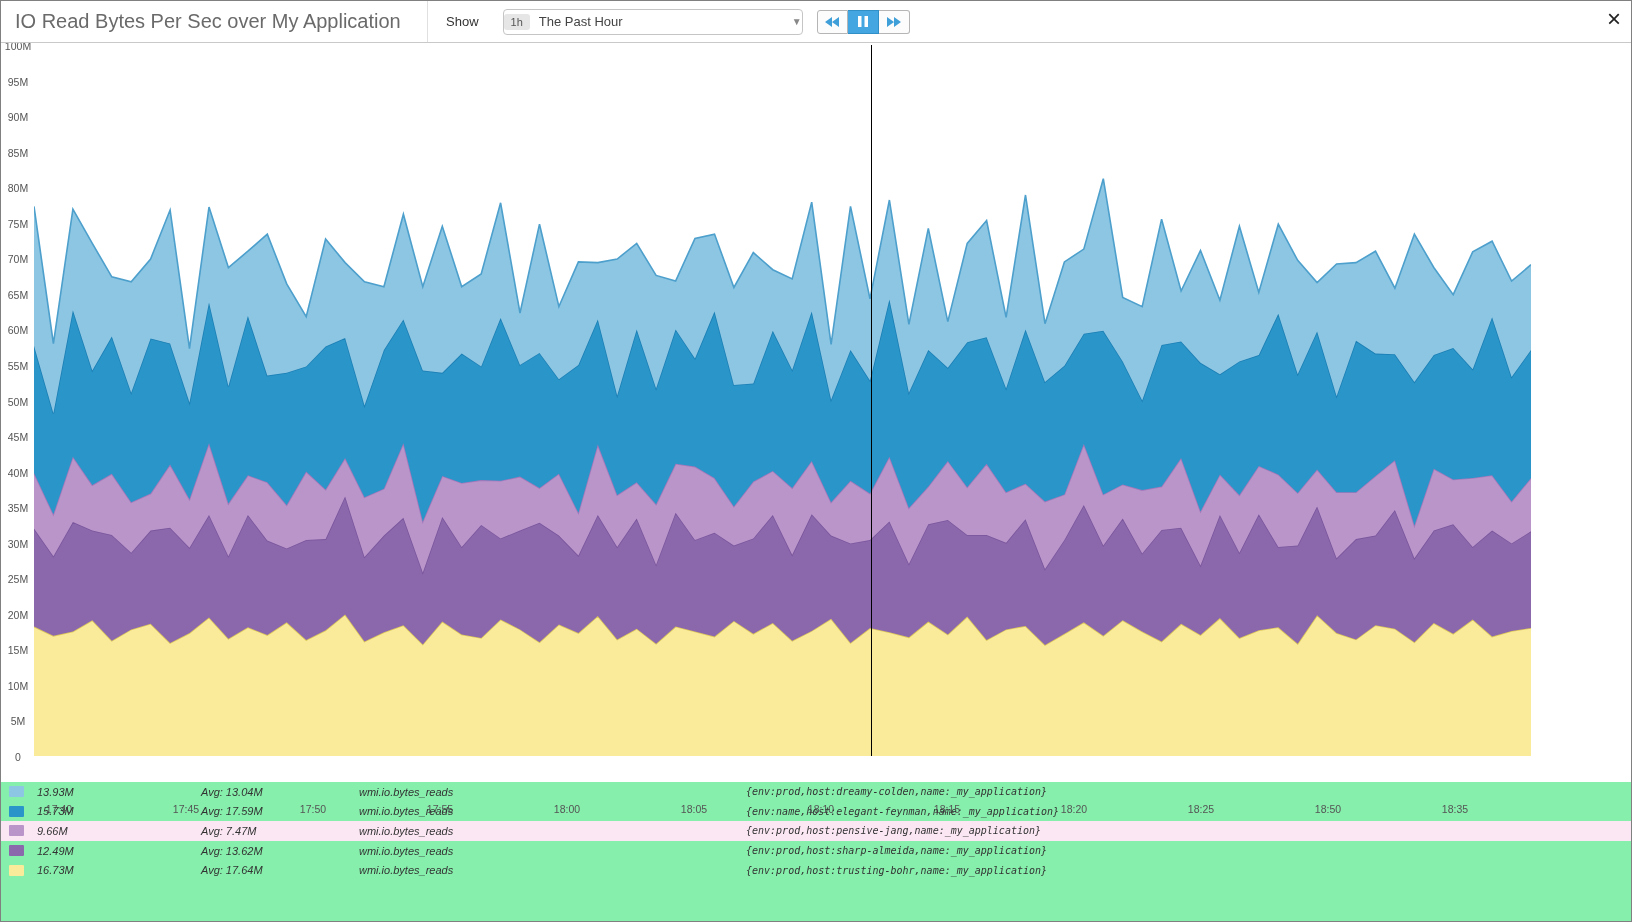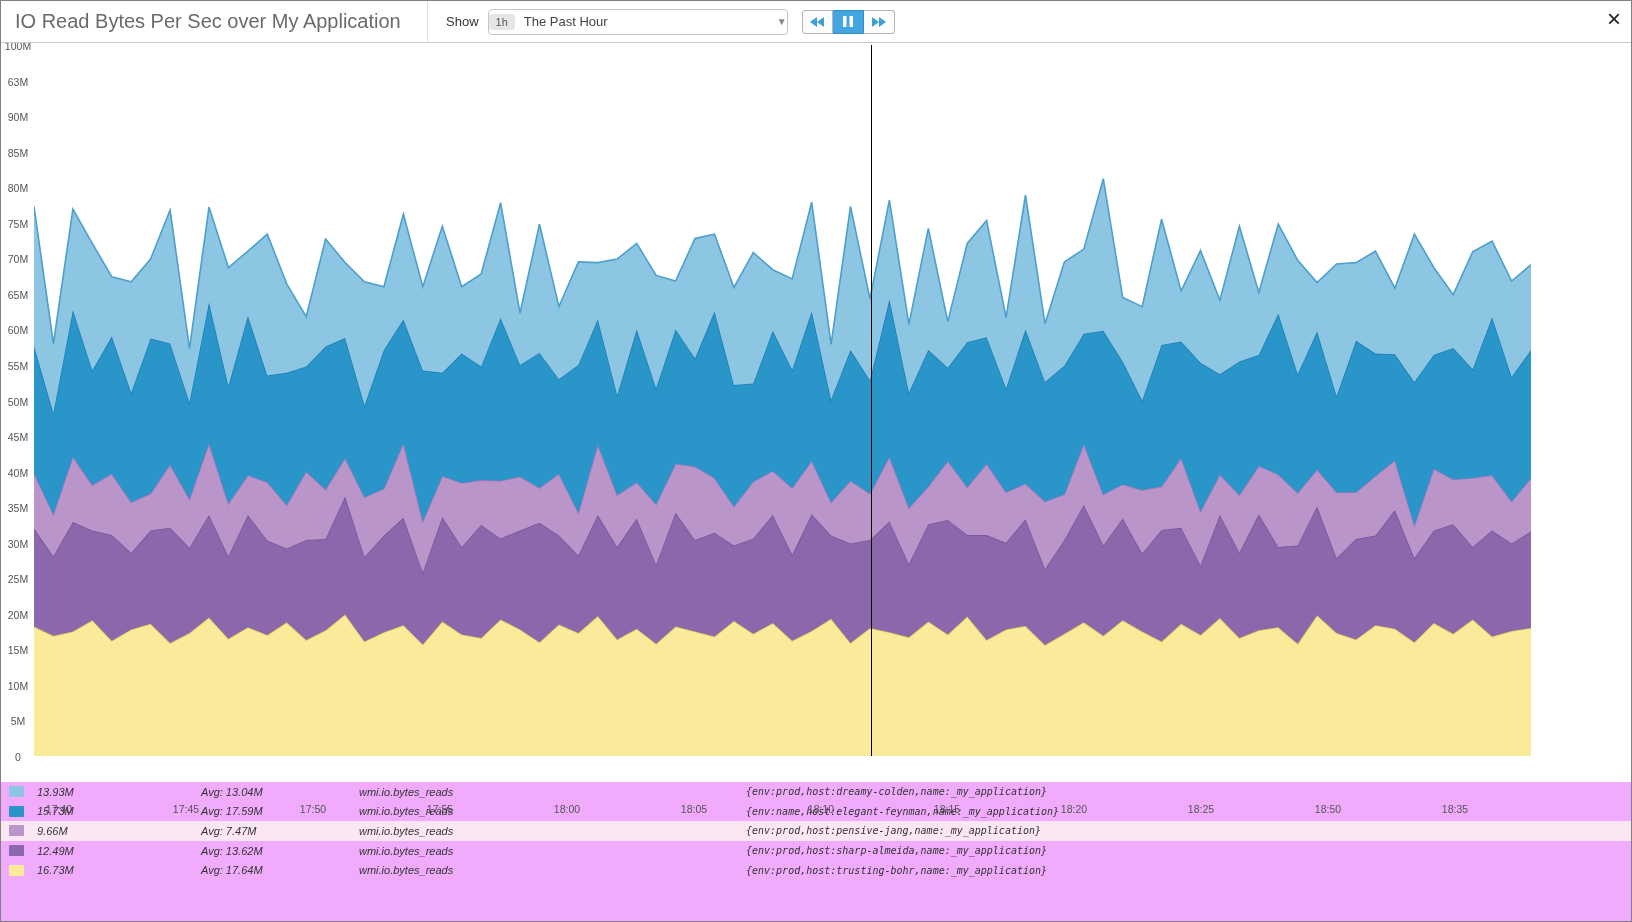--- a/index.html
+++ b/index.html
@@ -1,21 +1,21 @@
 <!DOCTYPE html>
 <html><head>
 <meta charset="utf-8">
 <style>
   html,body{margin:0;padding:0;background:#e9e9e9;font-family:"Liberation Sans",sans-serif;}
-  .window{position:relative;width:1632px;height:922px;background:#f0abfc;border:1px solid #808080;box-sizing:border-box;overflow:hidden;}
+  .window{position:relative;width:1632px;height:922px;background:#86efac;border:1px solid #808080;box-sizing:border-box;overflow:hidden;}
   
   .topbar{position:absolute;top:0;left:0;right:0;height:41px;border-bottom:1px solid #c9c9c9;display:flex;align-items:center;background:#fff;z-index:5;}
   .title{font-size:20px;color:#6a6a6a;padding-left:14px;width:412px;white-space:nowrap;overflow:hidden;}
   .controls{display:flex;align-items:center;height:100%;border-left:1px solid #e0e0e0;padding-left:18px;}
-  .show-label{font-size:13px;color:#333;margin-right:9px;}
+  .show-label{font-size:13px;color:#333;margin-right:24px;}
   .dropdown{width:300px;height:26px;border:1px solid #c5c5c5;border-radius:4px;display:flex;align-items:center;padding:0 0;background:#fff;cursor:pointer;box-sizing:border-box;}
   .badge-1h{background:#e6e6e6;border-radius:3px;font-size:11px;color:#555;padding:2px 7px;margin-right:9px;}
   .dropdown-label{font-size:13px;color:#444;}
   .caret{margin-left:auto;color:#888;font-size:10px;}
   .btn-group{display:flex;margin-left:14px;}
   .pbtn{width:31px;height:24px;border:1px solid #b5b5b5;background:#fcfcfc;display:flex;align-items:center;justify-content:center;cursor:pointer;box-sizing:border-box;}
   .pbtn.first{border-radius:3px 0 0 3px;}
   .pbtn.mid{border-left:none;}
   .pbtn.last{border-radius:0 3px 3px 0;border-left:none;}
   .pbtn.active{background:#43a6e0;border-color:#2f8fc6;}
@@ -99,21 +99,21 @@
         <div class="y-tick" style="top:389px">45M</div>
         <div class="y-tick" style="top:354px">50M</div>
         <div class="y-tick" style="top:318px">55M</div>
         <div class="y-tick" style="top:282px">60M</div>
         <div class="y-tick" style="top:247px">65M</div>
         <div class="y-tick" style="top:211px">70M</div>
         <div class="y-tick" style="top:176px">75M</div>
         <div class="y-tick" style="top:140px">80M</div>
         <div class="y-tick" style="top:105px">85M</div>
         <div class="y-tick" style="top:69px">90M</div>
-        <div class="y-tick" style="top:34px">63M</div>
+        <div class="y-tick" style="top:34px">95M</div>
         <div class="y-tick" style="top:-2px">100M</div>
       </div>
     <div id="x-labels">
         <div class="x-tick" style="left:58px">17:40</div>
         <div class="x-tick" style="left:185px">17:45</div>
         <div class="x-tick" style="left:312px">17:50</div>
         <div class="x-tick" style="left:439px">17:55</div>
         <div class="x-tick" style="left:566px">18:00</div>
         <div class="x-tick" style="left:693px">18:05</div>
         <div class="x-tick" style="left:820px">18:10</div>

